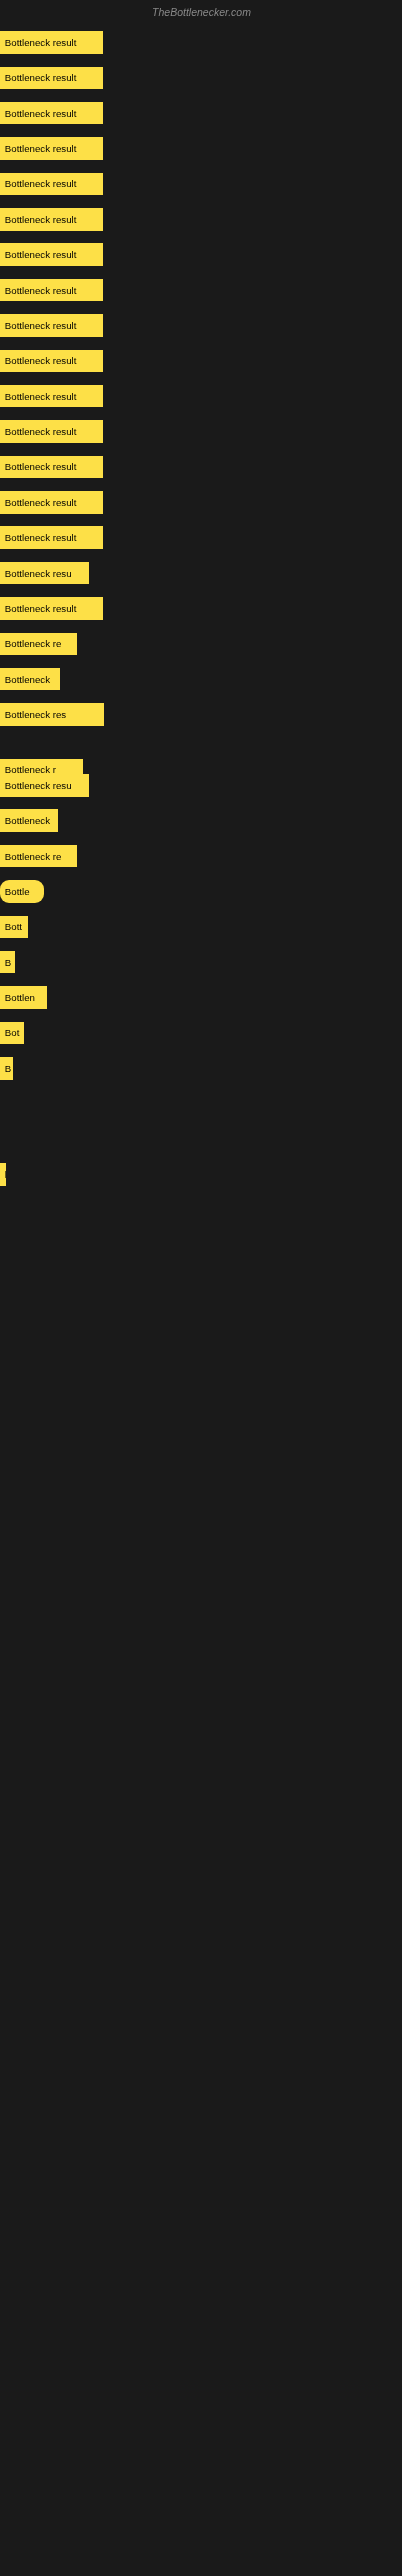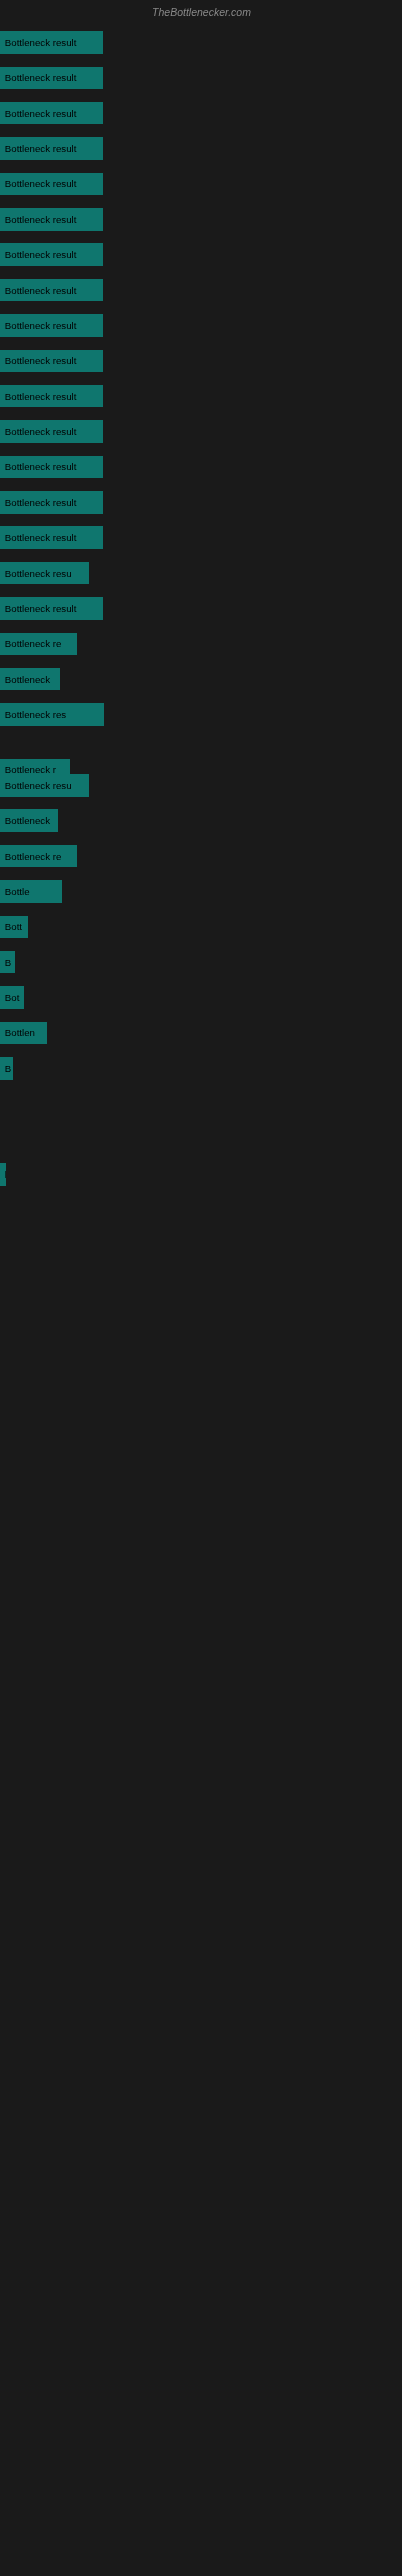--- a/index.html
+++ b/index.html
@@ -32,21 +32,21 @@
 
     .bar-row {
       display: flex;
       align-items: center;
       margin: 3.2px 0;
       height: 29px;
     }
 
     .bar {
       height: 22.5px;
-      background-color: #0f766e;
+      background-color: #fde047;
       display: flex;
       align-items: center;
       padding-left: 4.8px;
       overflow: hidden;
       white-space: nowrap;
       flex-shrink: 0;
     }
 
     .bar-label {
       color: #000;
@@ -158,65 +158,65 @@
       <div class="bar" style="width: 60px;">
         <span class="bar-label">Bottleneck</span>
       </div>
     </div>
     <div class="bar-row">
       <div class="bar" style="width: 104px;">
         <span class="bar-label">Bottleneck res</span>
       </div>
     </div>
     <div class="bar-row">
-      <div class="bar" style="width: 70px; margin-top: 40px;">
+      <div class="bar" style="width: 83px; margin-top: 40px;">
         <span class="bar-label">Bottleneck r</span>
       </div>
     </div>
     <div class="bar-row">
       <div class="bar" style="width: 89px;">
         <span class="bar-label">Bottleneck resu</span>
       </div>
     </div>
     <div class="bar-row">
       <div class="bar" style="width: 58px;">
         <span class="bar-label">Bottleneck</span>
       </div>
     </div>
     <div class="bar-row">
       <div class="bar" style="width: 77px;">
         <span class="bar-label">Bottleneck re</span>
       </div>
     </div>
     <div class="bar-row">
-      <div class="bar" style="width: 62px;">
+      <div class="bar" style="width: 44px; border-radius: 9px;">
         <span class="bar-label">Bottle</span>
       </div>
     </div>
     <div class="bar-row">
       <div class="bar" style="width: 28px;">
         <span class="bar-label">Bott</span>
       </div>
     </div>
     <div class="bar-row">
       <div class="bar" style="width: 14.5px;">
         <span class="bar-label">B</span>
       </div>
     </div>
     <div class="bar-row">
+      <div class="bar" style="width: 47px;">
+        <span class="bar-label">Bottlen</span>
+      </div>
+    </div>
+    <div class="bar-row">
       <div class="bar" style="width: 24px;">
         <span class="bar-label">Bot</span>
       </div>
     </div>
     <div class="bar-row">
-      <div class="bar" style="width: 47px;">
-        <span class="bar-label">Bottlen</span>
-      </div>
-    </div>
-    <div class="bar-row">
       <div class="bar" style="width: 13px;">
         <span class="bar-label">B</span>
       </div>
     </div>
     <div class="bar-row"></div>
     <div class="bar-row"></div>
     <div class="bar-row">
       <div class="bar" style="width: 6.4px;">
         <span class="bar-label">l</span>
       </div>

